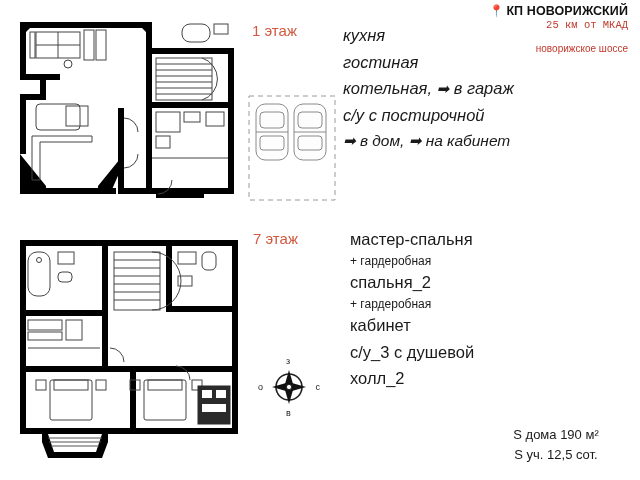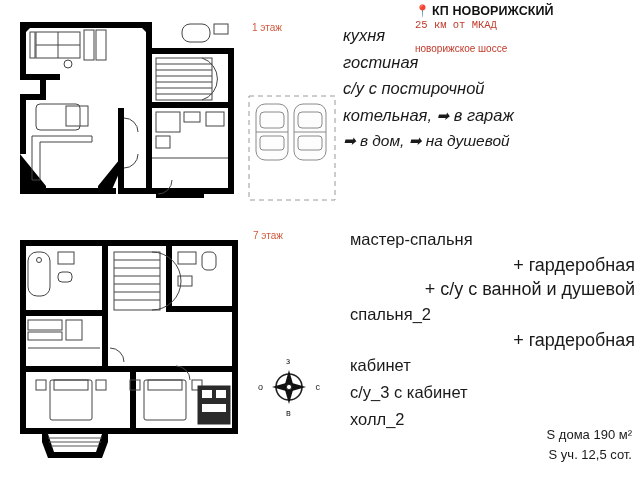--- a/index.html
+++ b/index.html
@@ -17,23 +17,23 @@
   }
   .page {
     position: absolute;
     inset: 0;
   }
 
   
   .brand {
     position: absolute;
     top: 4px;
-    right: 19px;
+    right: 12px;
     width: 206px;
-    text-align: left;
+    text-align: right;
   }
   .brand-title {
     font-size: 12.5px;
     font-weight: bold;
     color: #111;
     letter-spacing: 0.1px;
     white-space: nowrap;
   }
   .pin-icon {
     color: #e2231a;
@@ -48,59 +48,58 @@
   }
   .brand-sub2 {
     font-size: 10px;
     color: #c0392b;
     margin-top: 12px;
   }
 
   
   .floor-label {
     position: absolute;
-    font-size: 10px;
+    font-size: 15px;
     color: #d1593f;
   }
   #floor1-label { left: 252px; top: 22px; }
   #floor2-label { left: 253px; top: 230px; }
 
   
   .rooms {
     position: absolute;
     color: #1a1a1a;
   }
   #rooms-1 { left: 343px; top: 22px; width: 290px; font-style: italic; }
   #rooms-2 { left: 350px; top: 226px; width: 285px; }
 
   .room-line {
     font-size: 16.5px;
     line-height: 1.62;
     white-space: nowrap;
   }
   .room-line.small {
-    font-size: 18px;
+    font-size: 12px;
     line-height: 1.35;
-    text-align: right;
   }
   .arrow-line {
     font-size: 15.5px;
     line-height: 1.5;
     white-space: nowrap;
   }
   .arrow {
     font-size: 15px;
   }
 
   
   .area {
     position: absolute;
-    right: 8px;
+    right: 24px;
     bottom: 16px;
-    text-align: right;
+    text-align: center;
     width: 120px;
   }
   .area div {
     font-size: 13px;
     line-height: 1.5;
     color: #1a1a1a;
     white-space: nowrap;
   }
 
   
@@ -313,42 +312,41 @@
       </g>
     </svg>
   </div>
 
   <div class="floor-label" id="floor1-label">1 этаж</div>
   <div class="floor-label" id="floor2-label">7 этаж</div>
 
   <div class="rooms" id="rooms-1">
     <div class="room-line">кухня</div>
     <div class="room-line">гостиная</div>
-    <div class="room-line">с/у с постирочной</div>
     <div class="room-line">
       <span>котельная,</span>
       <span class="arrow">➡</span>
       <span>в гараж</span>
     </div>
+    <div class="room-line">с/у с постирочной</div>
     <div class="arrow-line">
       <span class="arrow">➡</span>
       <span>в дом,</span>
       <span class="arrow">➡</span>
-      <span>на душевой</span>
+      <span>на кабинет</span>
     </div>
   </div>
 
   <div class="rooms" id="rooms-2">
     <div class="room-line">мастер-спальня</div>
     <div class="room-line small">+ гардеробная</div>
-    <div class="room-line small">+ с/у с ванной и душевой</div>
     <div class="room-line">спальня_2</div>
     <div class="room-line small">+ гардеробная</div>
     <div class="room-line">кабинет</div>
-    <div class="room-line">с/у_3 с кабинет</div>
+    <div class="room-line">с/у_3 с душевой</div>
     <div class="room-line">холл_2</div>
   </div>
 
   <div class="compass">
     <svg width="62" height="62" viewBox="0 0 62 62" xmlns="http://www.w3.org/2000/svg">
       <circle cx="31" cy="31" r="13" fill="none" stroke="#222" stroke-width="1.6"></circle>
       <polygon points="31,14 35,28 31,31 27,28" fill="#111"></polygon>
       <polygon points="31,48 35,34 31,31 27,34" fill="#111"></polygon>
       <polygon points="14,31 28,27 31,31 28,35" fill="#111"></polygon>
       <polygon points="48,31 34,27 31,31 34,35" fill="#111"></polygon>

